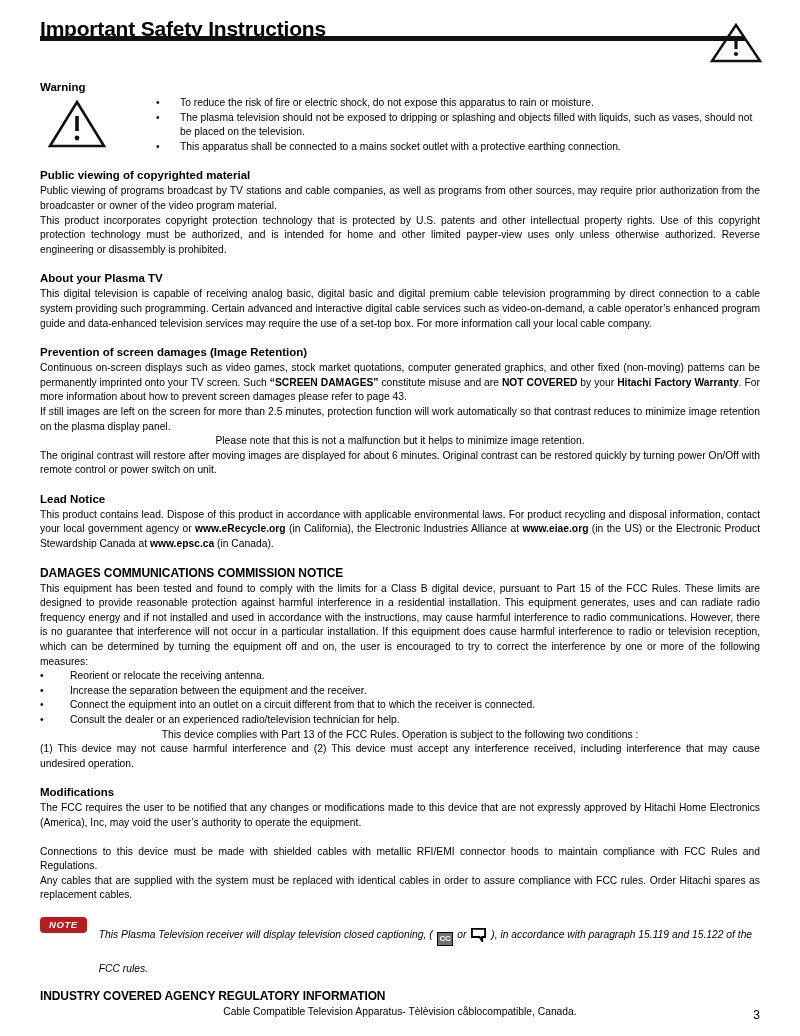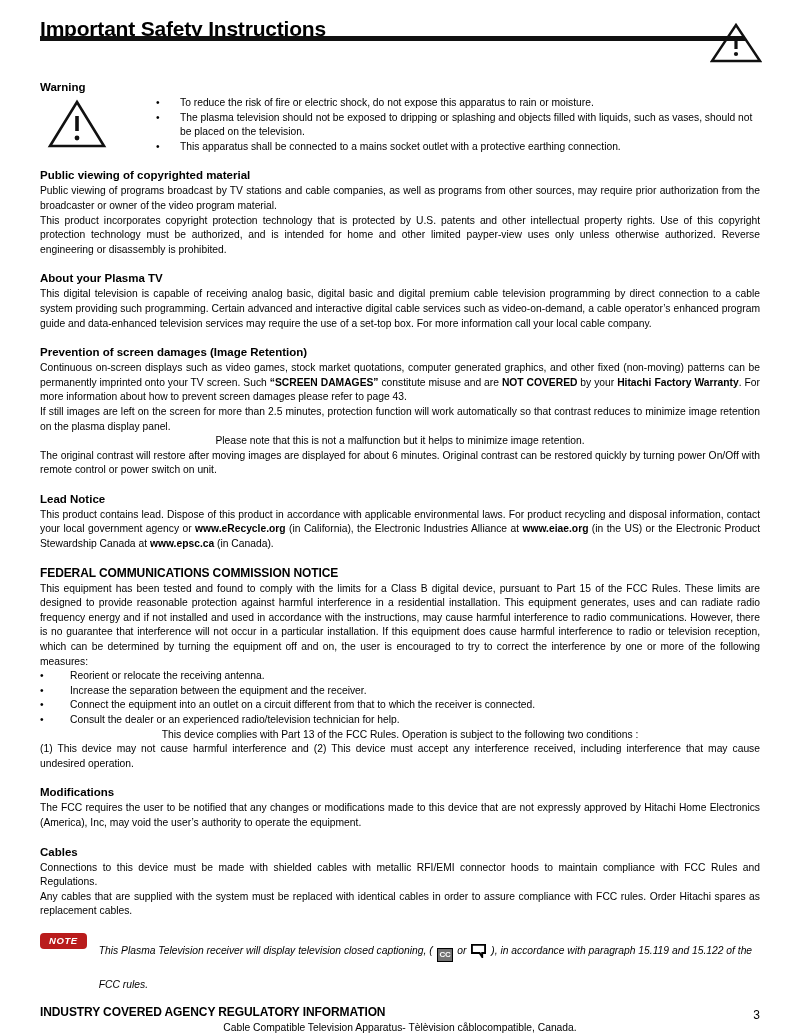--- a/index.html
+++ b/index.html
@@ -241,39 +241,38 @@
     <p class="body noj">Please note that this is not a malfunction but it helps to minimize image retention.</p>
     <p class="body">The original contrast will restore after moving images are displayed for about 6 minutes. Original contrast can be restored quickly by turning power On/Off with remote control or power switch on unit.</p>
   </div>
 
   <div class="section">
     <h2 class="sec-head">Lead Notice</h2>
     <p class="body"><span>This product contains lead. Dispose of this product in accordance with applicable environmental laws. For product recycling and disposal information, contact your local government agency or </span><b>www.eRecycle.org</b><span> (in California), the Electronic Industries Alliance at </span><b>www.eiae.org</b><span> (in the US) or the Electronic Product Stewardship Canada at </span><b>www.epsc.ca</b><span> (in Canada).</span></p>
   </div>
 
   <div class="section">
-    <h2 class="sec-head caps">FEDERAL COMMUNICATIONS COMMISSION NOTICE</h2>
+    <h2 class="sec-head caps">DAMAGES COMMUNICATIONS COMMISSION NOTICE</h2>
     <p class="body">This equipment has been tested and found to comply with the limits for a Class B digital device, pursuant to Part 15 of the FCC Rules. These limits are designed to provide reasonable protection against harmful interference in a residential installation. This equipment generates, uses and can radiate radio frequency energy and if not installed and used in accordance with the instructions, may cause harmful interference to radio communications. However, there is no guarantee that interference will not occur in a particular installation. If this equipment does cause harmful interference to radio or television reception, which can be determined by turning the equipment off and on, the user is encouraged to try to correct the interference by one or more of the following measures:</p>
     <ul class="fcc-list">
       <li><span class="bullet-dot">•</span><span>Reorient or relocate the receiving antenna.</span></li>
       <li><span class="bullet-dot">•</span><span>Increase the separation between the equipment and the receiver.</span></li>
       <li><span class="bullet-dot">•</span><span>Connect the equipment into an outlet on a circuit different from that to which the receiver is connected.</span></li>
       <li><span class="bullet-dot">•</span><span>Consult the dealer or an experienced radio/television technician for help.</span></li>
     </ul>
     <p class="body noj">This device complies with Part 13 of the FCC Rules. Operation is subject to the following two conditions :</p>
     <p class="body">(1) This device may not cause harmful interference and (2) This device must accept any interference received, including interference that may cause undesired operation.</p>
   </div>
 
   <div class="section">
     <h2 class="sec-head">Modifications</h2>
     <p class="body">The FCC requires the user to be notified that any changes or modifications made to this device that are not expressly approved by Hitachi Home Electronics (America), Inc, may void the user’s authority to operate the equipment.</p>
   </div>
 
   <div class="section">
-    <h2 class="sec-head">Cables</h2>
     <p class="body">Connections to this device must be made with shielded cables with metallic RFI/EMI connector hoods to maintain compliance with FCC Rules and Regulations.</p>
     <p class="body">Any cables that are supplied with the system must be replaced with identical cables in order to assure compliance with FCC rules. Order Hitachi spares as replacement cables.</p>
   </div>
 
   <div class="note-row">
     <span class="note-badge">NOTE</span>
     <div class="note-text"><span>This Plasma Television receiver will display television closed captioning, ( </span><span class="cc-icon">CC</span><span> or </span><svg class="balloon-icon" viewBox="0 0 15 14">
           <path d="M0.9,0.9 H14.1 V9.0 L11.2,9.0 L11.2,13.0 L8.6,9.0 H0.9 Z" fill="none" stroke="#000" stroke-width="1.9"></path>
         </svg><span> ), in accordance with paragraph 15.119 and 15.122 of the FCC rules.</span></div>
   </div>

